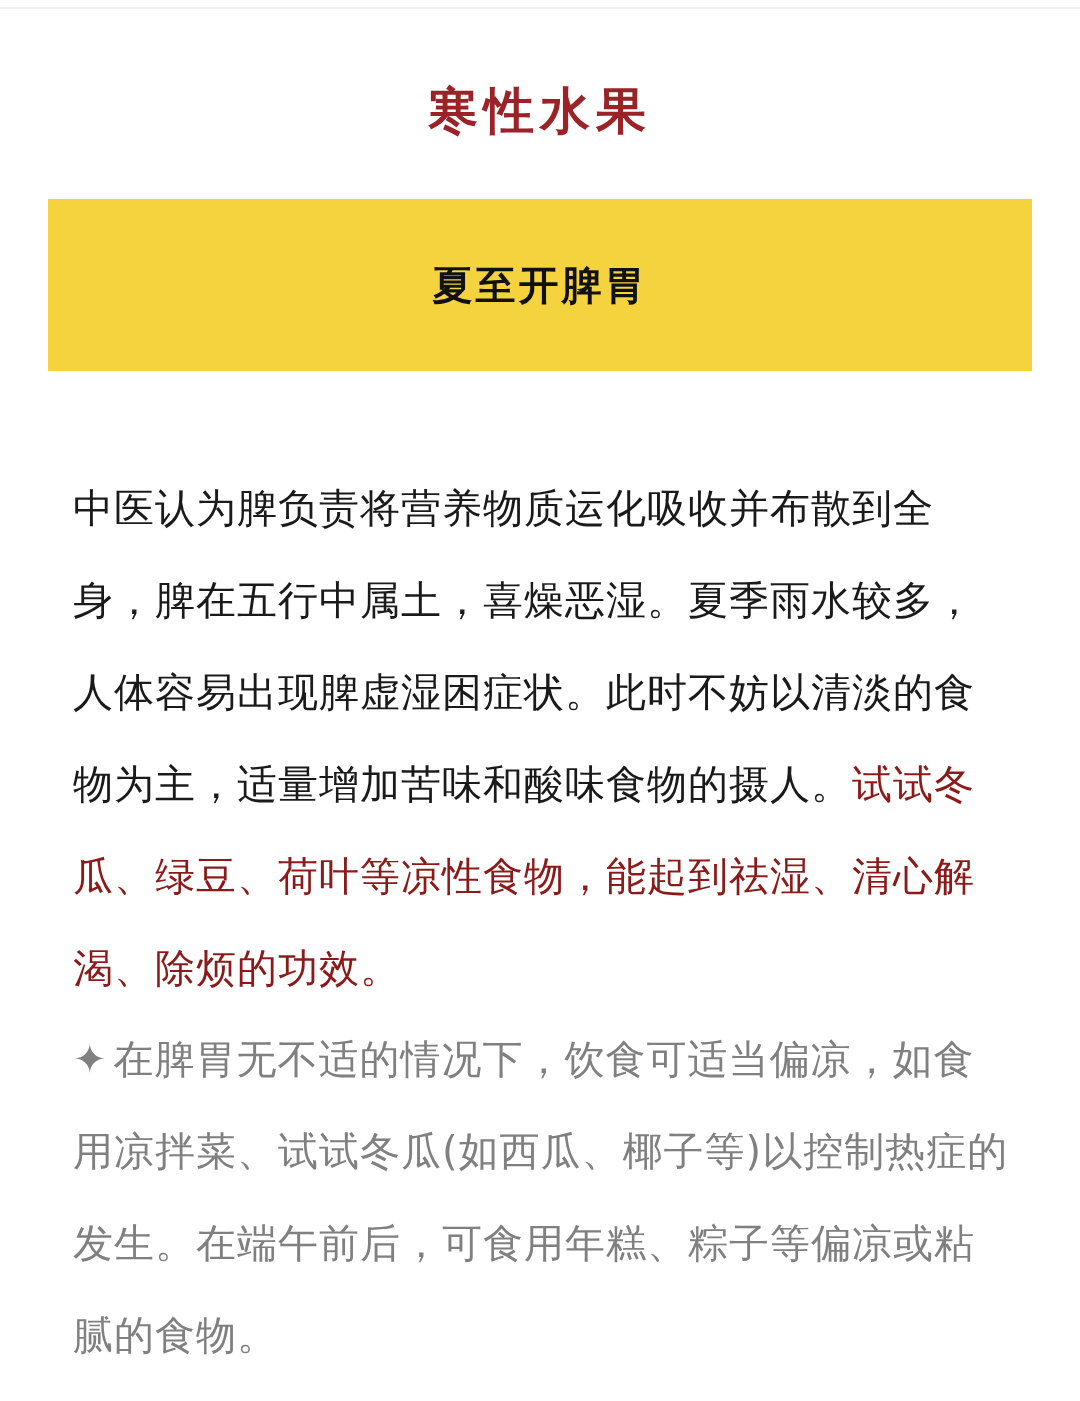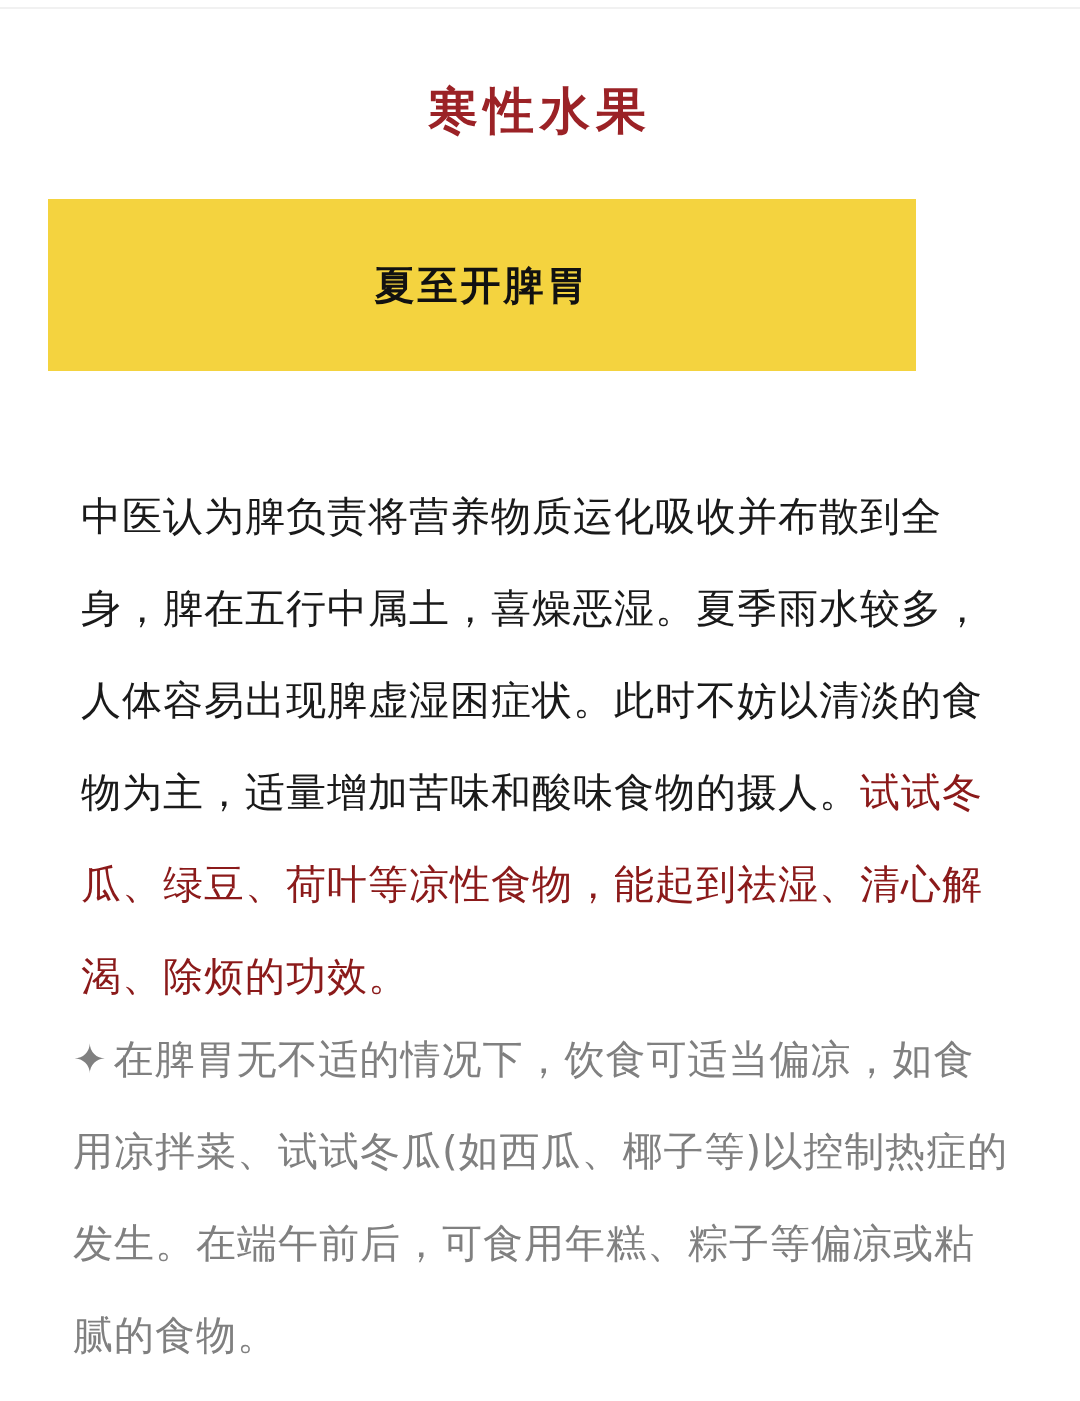--- a/index.html
+++ b/index.html
@@ -27,21 +27,21 @@
       text-align: center;
       font-size: 50px;
       font-weight: bold;
       letter-spacing: 6px;
       line-height: 70px;
       color: #9b2226;
     }
     .banner {
       position: absolute;
       left: 48px; top: 199px;
-      width: 868px; height: 172px;
+      width: 984px; height: 172px;
       background: #f4d33f;
       display: flex;
       flex-direction: column;
       align-items: center;
       justify-content: center;
     }
     .banner-line {
       font-size: 40px;
       font-weight: bold;
       color: #111111;
@@ -79,15 +79,15 @@
 <body>
 
 <div class="top-rule"></div>
 
 <h1 class="section-title">寒性水果</h1>
 
 <div class="banner">
   <div class="banner-line">夏至开脾胃</div>
 </div>
 
-<p class="body-text" style="margin:8px;"><span>中医认为脾负责将营养物质运化吸收并布散到全身，脾在五行中属土，喜燥恶湿。夏季雨水较多，人体容易出现脾虚湿困症状。此时不妨以清淡的食物为主，适量增加苦味和酸味食物的摄人。</span><span class="highlight">试试冬瓜、绿豆、荷叶等凉性食物，能起到祛湿、清心解渴、除烦的功效。</span></p>
+<p class="body-text" style="margin:0;"><span>中医认为脾负责将营养物质运化吸收并布散到全身，脾在五行中属土，喜燥恶湿。夏季雨水较多，人体容易出现脾虚湿困症状。此时不妨以清淡的食物为主，适量增加苦味和酸味食物的摄人。</span><span class="highlight">试试冬瓜、绿豆、荷叶等凉性食物，能起到祛湿、清心解渴、除烦的功效。</span></p>
 
 <p class="note-text" style="margin:0;"><span class="diamond-icon">✦</span><span>在脾胃无不适的情况下，饮食可适当偏凉，如食用凉拌菜、试试冬瓜(如西瓜、椰子等)以控制热症的发生。在端午前后，可食用年糕、粽子等偏凉或粘腻的食物。</span></p>
 
 </body></html>

